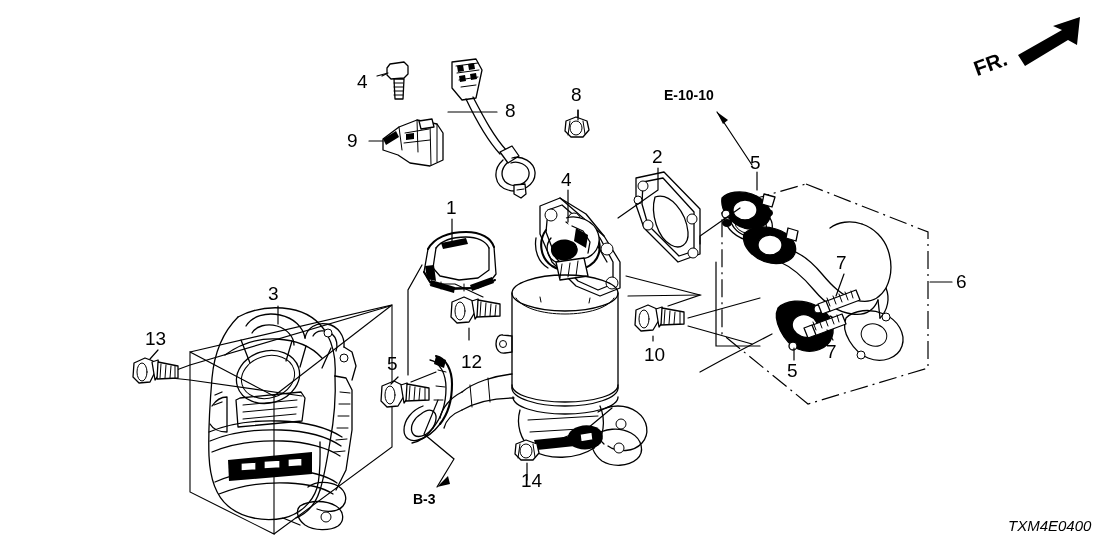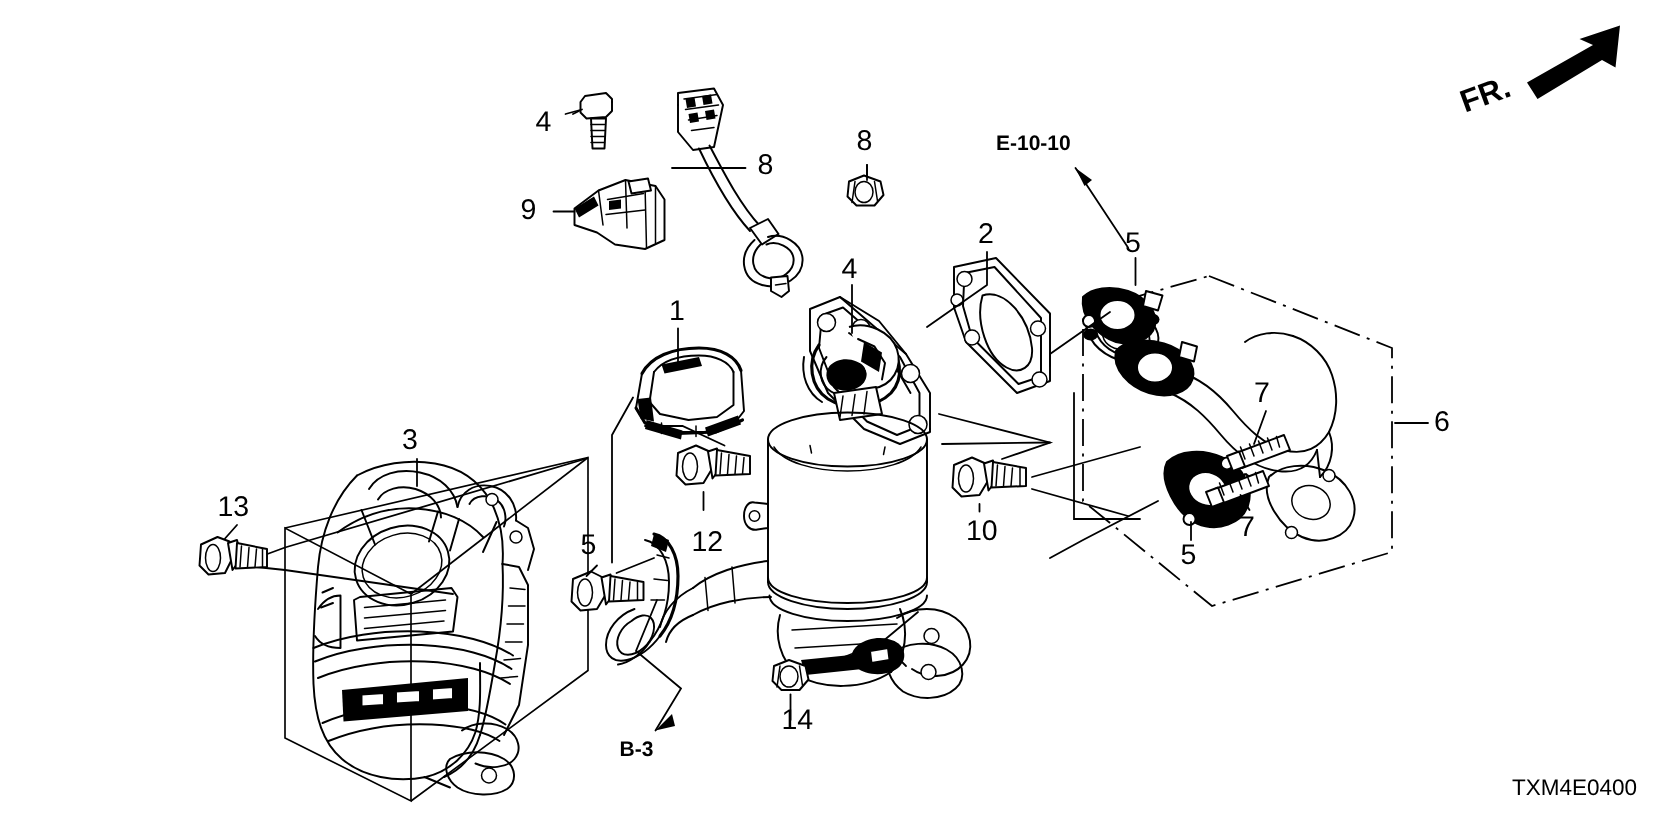--- a/index.html
+++ b/index.html
@@ -387,21 +387,21 @@
     <path class="ldr" d="M716 262 L716 346 L760 346"></path>
 
   </svg>
 
   <div class="lbl fr" style="left:978px; top:58px;">FR.</div>
 
   <div class="lbl bold" style="left:664px; top:88px;">E-10-10</div>
 
   <div class="lbl bold" style="left:413px; top:492px;">B-3</div>
 
-  <div class="lbl code" style="left:1008px; top:518px;">TXM4E0400</div>
+  <div class="lbl code" style="left:1008px; top:518px;font-style:italic;">TXM4E0400</div>
 
   <div class="lbl" style="left:357px; top:72px;">4</div>
   <div class="lbl" style="left:505px; top:101px;">8</div>
   <div class="lbl" style="left:347px; top:131px;">9</div>
   <div class="lbl" style="left:571px; top:85px;">8</div>
   <div class="lbl" style="left:652px; top:147px;">2</div>
   <div class="lbl" style="left:750px; top:153px;">5</div>
   <div class="lbl" style="left:561px; top:170px;">4</div>
   <div class="lbl" style="left:446px; top:198px;">1</div>
   <div class="lbl" style="left:956px; top:272px;">6</div>

